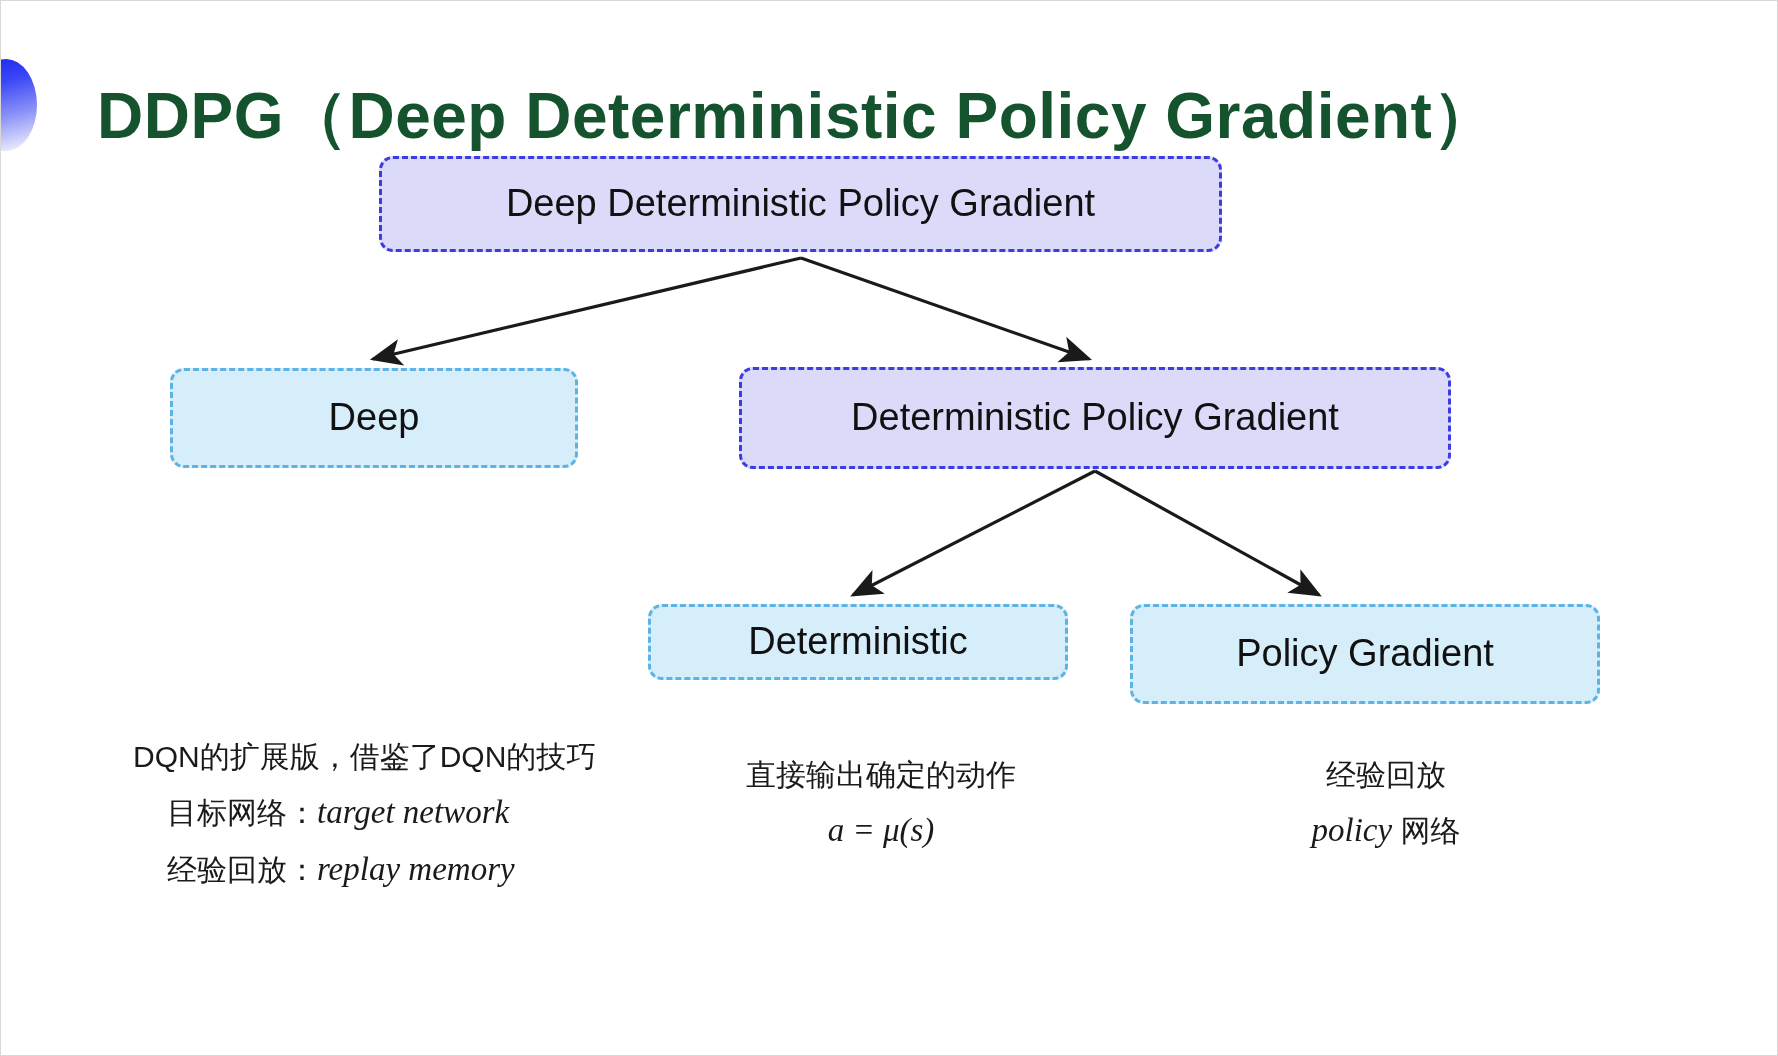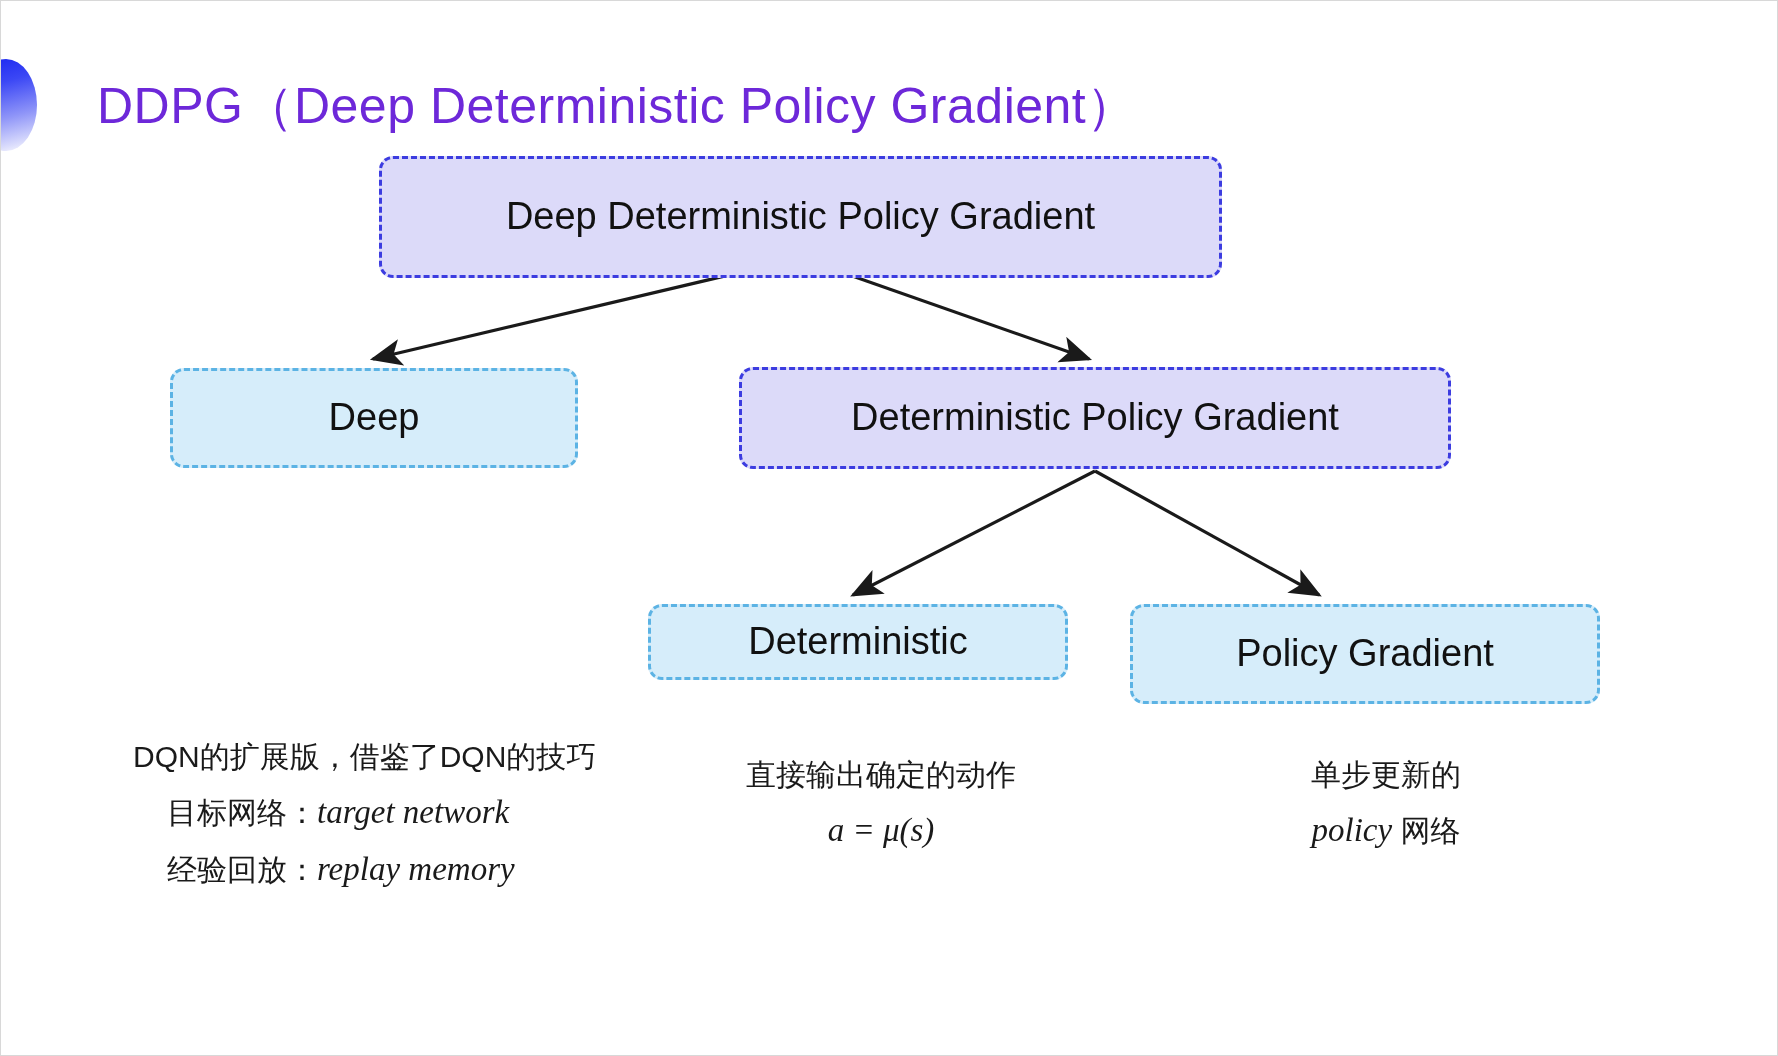--- a/index.html
+++ b/index.html
@@ -28,24 +28,24 @@
     top: 58px;
     width: 62px;
     height: 92px;
     border-radius: 50%;
     background: linear-gradient(165deg, #1a25f0 0%, #3b47f5 28%, #8f95f8 62%, #d9dbfc 88%, #ffffff 100%);
   }
   #slide-title {
     position: absolute;
     left: 96px;
     top: 72px;
-    font-size: 50px;
+    font-size: 64px;
     letter-spacing: 0.5px;
-    color: #6d28d9;
-    font-weight: 400;
+    color: #14532d;
+    font-weight: 700;
     white-space: nowrap;
   }
 
   
   .node {
     position: absolute;
     box-sizing: border-box;
     display: flex;
     align-items: center;
     justify-content: center;
@@ -61,21 +61,21 @@
   .node.blue {
     background: #d6edfa;
     border: 3px dashed #5cb3e4;
     margin-left: 19px;
   }
 
   #node-root {
     left: 378px;
     top: 155px;
     width: 843px;
-    height: 122px;
+    height: 96px;
     font-size: 38px;
   }
   #node-deep {
     left: 150px;
     top: 367px;
     width: 408px;
     height: 100px;
     font-size: 38px;
   }
   #node-dpg {
@@ -194,17 +194,17 @@
     <div class="l2"><span>目标网络：</span><span class="ital">target network</span></div>
     <div class="l3"><span>经验回放：</span><span class="ital">replay memory</span></div>
   </div>
 
   <div class="note note-center" id="note-deterministic">
     <div>直接输出确定的动作</div>
     <div class="ital">a = μ(s)</div>
   </div>
 
   <div class="note note-center" id="note-policy">
-    <div>单步更新的</div>
+    <div>经验回放</div>
     <div><span class="ital">policy</span><span> 网络</span></div>
   </div>
 
 </div>
 
 </body></html>

